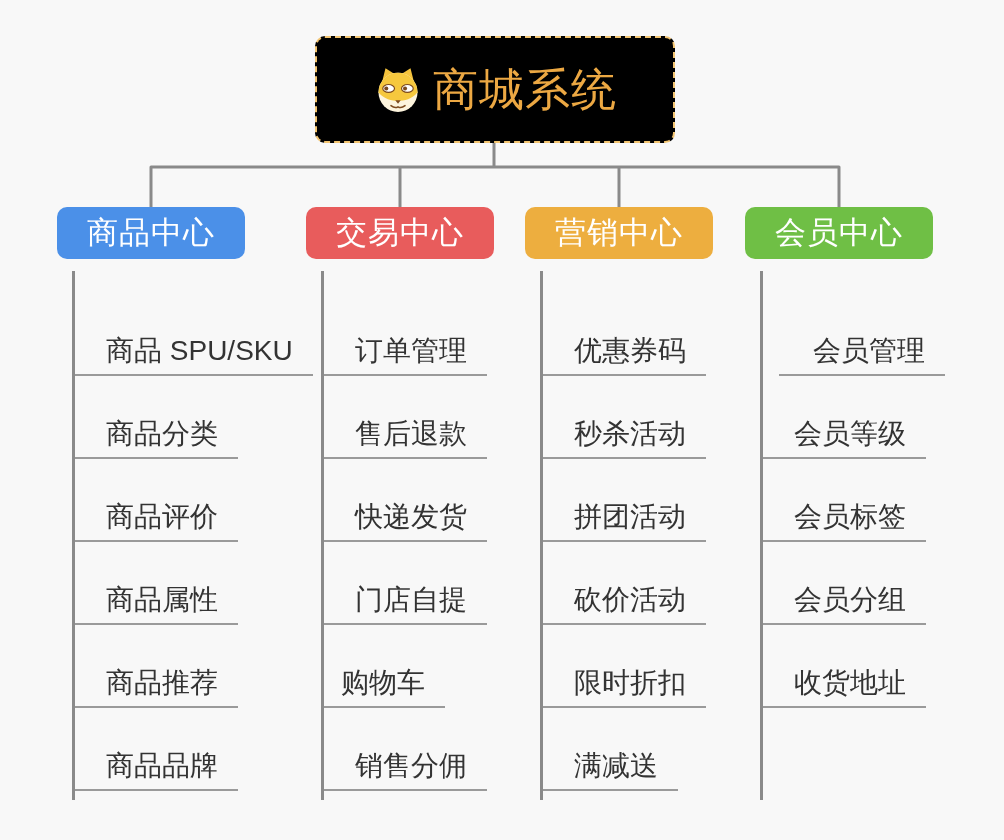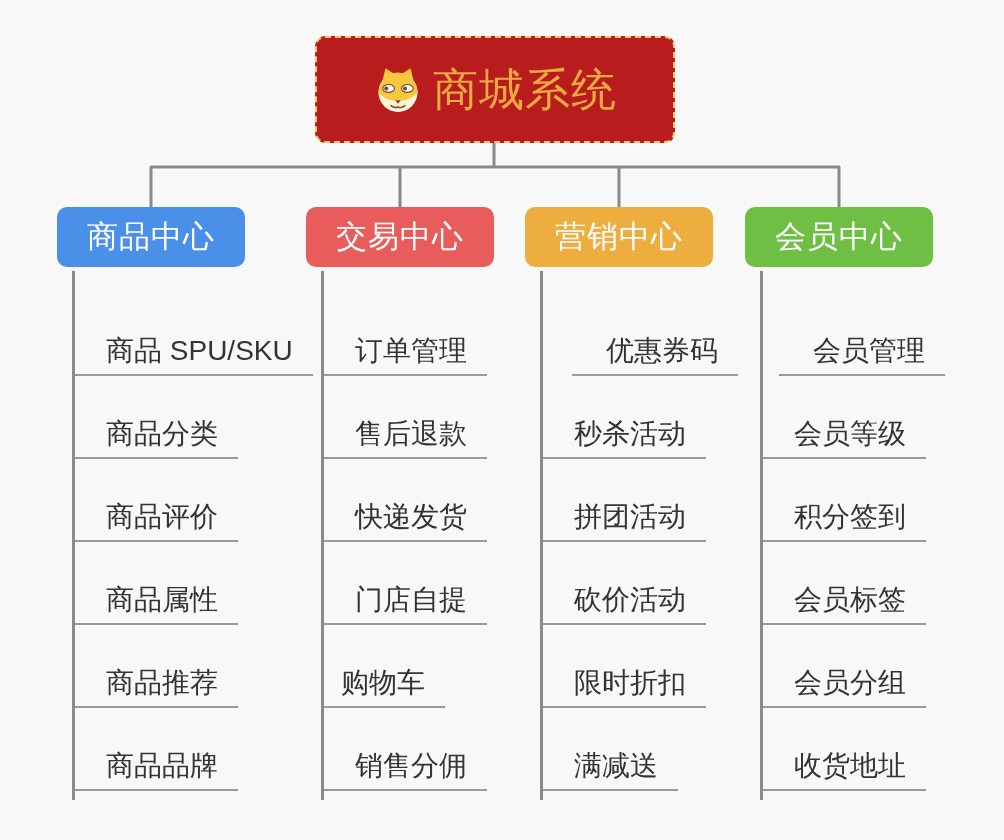--- a/index.html
+++ b/index.html
@@ -6,42 +6,42 @@
   body{font-family:"Liberation Sans","DejaVu Sans",sans-serif;background:#f8f8f8;}
   #stage{position:relative;width:1004px;height:840px;background:#f8f8f8;overflow:hidden;}
   #connectors{position:absolute;left:0;top:0;}
   .root-node{
     position:absolute;left:315px;top:36px;width:360px;height:107px;box-sizing:border-box;
     background:#ffffff;border:2px dashed #f3c572;border-radius:10px;
     display:flex;align-items:center;justify-content:center;gap:10px;
   }
   .root-label{font-size:45px;font-weight:500;color:#eca843;letter-spacing:1px;}
   .branch-node{
-    position:absolute;top:207px;width:188px;height:60px;border-radius:10px;
+    position:absolute;top:207px;width:188px;height:52px;border-radius:10px;
     display:flex;align-items:center;justify-content:center;
     color:#ffffff;font-size:31px;font-weight:500;letter-spacing:1px;
   }
   .subtree{position:absolute;top:271px;}
   .trunk{position:absolute;left:0;top:0;width:3px;background:#8a8a8a;}
   .item{display:flex;align-items:flex-end;height:83px;}
   .item.first{height:105px;}
   .item-label{
     display:block;padding:0 20px 7px 34px;border-bottom:2px solid #9a9a9a;
     font-size:28px;line-height:1.15;color:#333333;white-space:nowrap;
   }
 </style>
 </head>
 <body>
 
 <div id="stage" style="background: rgb(248, 248, 248);">
   <svg id="connectors" width="1004" height="840" viewBox="0 0 1004 840">
       <path d="M494 143 V167 M151 207 V167 H839 V207 M400 167 V207 M619 167 V207" fill="none" stroke="#8a8a8a" stroke-width="3" stroke-linejoin="round"></path>
     </svg>
 
-  <div class="root-node" style="border-color: rgb(243, 197, 114); background: #b91c1c;">
+  <div class="root-node" style="border-color: rgb(243, 197, 114); background: #000000;">
     <svg width="50" height="50" viewBox="0 0 64 64">
       <polygon points="11,24 16,4 30,13" fill="#f5c33c"></polygon>
       <polygon points="53,24 48,4 34,13" fill="#f5c33c"></polygon>
       <circle cx="32" cy="35" r="25" fill="#fdf4dd"></circle>
       <path d="M7,35 a25,25 0 0,1 50,0 C50,44 40,46 32,46 C24,46 14,44 7,35 Z" fill="#f6c83e"></path>
       <ellipse cx="20" cy="30" rx="7.5" ry="5" fill="#ffffff" stroke="#7c4a1e" stroke-width="1.5"></ellipse>
       <ellipse cx="44" cy="30" rx="7.5" ry="5" fill="#ffffff" stroke="#7c4a1e" stroke-width="1.5"></ellipse>
       <circle cx="17" cy="30" r="2.6" fill="#7c4a1e"></circle>
       <circle cx="41" cy="30" r="2.6" fill="#7c4a1e"></circle>
       <path d="M28.5,45 h7 l-3.5,4.5 z" fill="#7c4a1e"></path>
@@ -105,21 +105,21 @@
         </div>
   </div>
 
   <div>
     <div class="branch-node" style="left: 525px; background: rgb(237, 174, 63);">
       <span>营销中心</span>
     </div>
     <div class="subtree" style="left: 540px;">
       <div class="trunk" style="height: 529px; background: rgb(138, 138, 138);"></div>
     <div class="item first">
-            <span class="item-label" style="border-bottom-color: rgb(154, 154, 154); margin-left: 32px;">优惠券码</span>
+            <span class="item-label" style="border-bottom-color: rgb(154, 154, 154);">优惠券码</span>
           </div>
           <div class="item">
             <span class="item-label" style="border-bottom-color: rgb(154, 154, 154);">秒杀活动</span>
           </div>
           <div class="item">
             <span class="item-label" style="border-bottom-color: rgb(154, 154, 154);">拼团活动</span>
           </div>
           <div class="item">
             <span class="item-label" style="border-bottom-color: rgb(154, 154, 154);">砍价活动</span>
           </div>
@@ -138,23 +138,20 @@
     </div>
     <div class="subtree" style="left: 760px;">
       <div class="trunk" style="height: 529px; background: rgb(138, 138, 138);"></div>
     <div class="item first">
             <span class="item-label" style="border-bottom-color: rgb(154, 154, 154); margin-left: 19px;">会员管理</span>
           </div>
           <div class="item">
             <span class="item-label" style="border-bottom-color: rgb(154, 154, 154);">会员等级</span>
           </div>
           <div class="item">
-            <span class="item-label" style="border-bottom-color: rgb(154, 154, 154);">积分签到</span>
-          </div>
-          <div class="item">
             <span class="item-label" style="border-bottom-color: rgb(154, 154, 154);">会员标签</span>
           </div>
           <div class="item">
             <span class="item-label" style="border-bottom-color: rgb(154, 154, 154);">会员分组</span>
           </div>
           <div class="item">
             <span class="item-label" style="border-bottom-color: rgb(154, 154, 154);">收货地址</span>
           </div>
         </div>
   </div>

